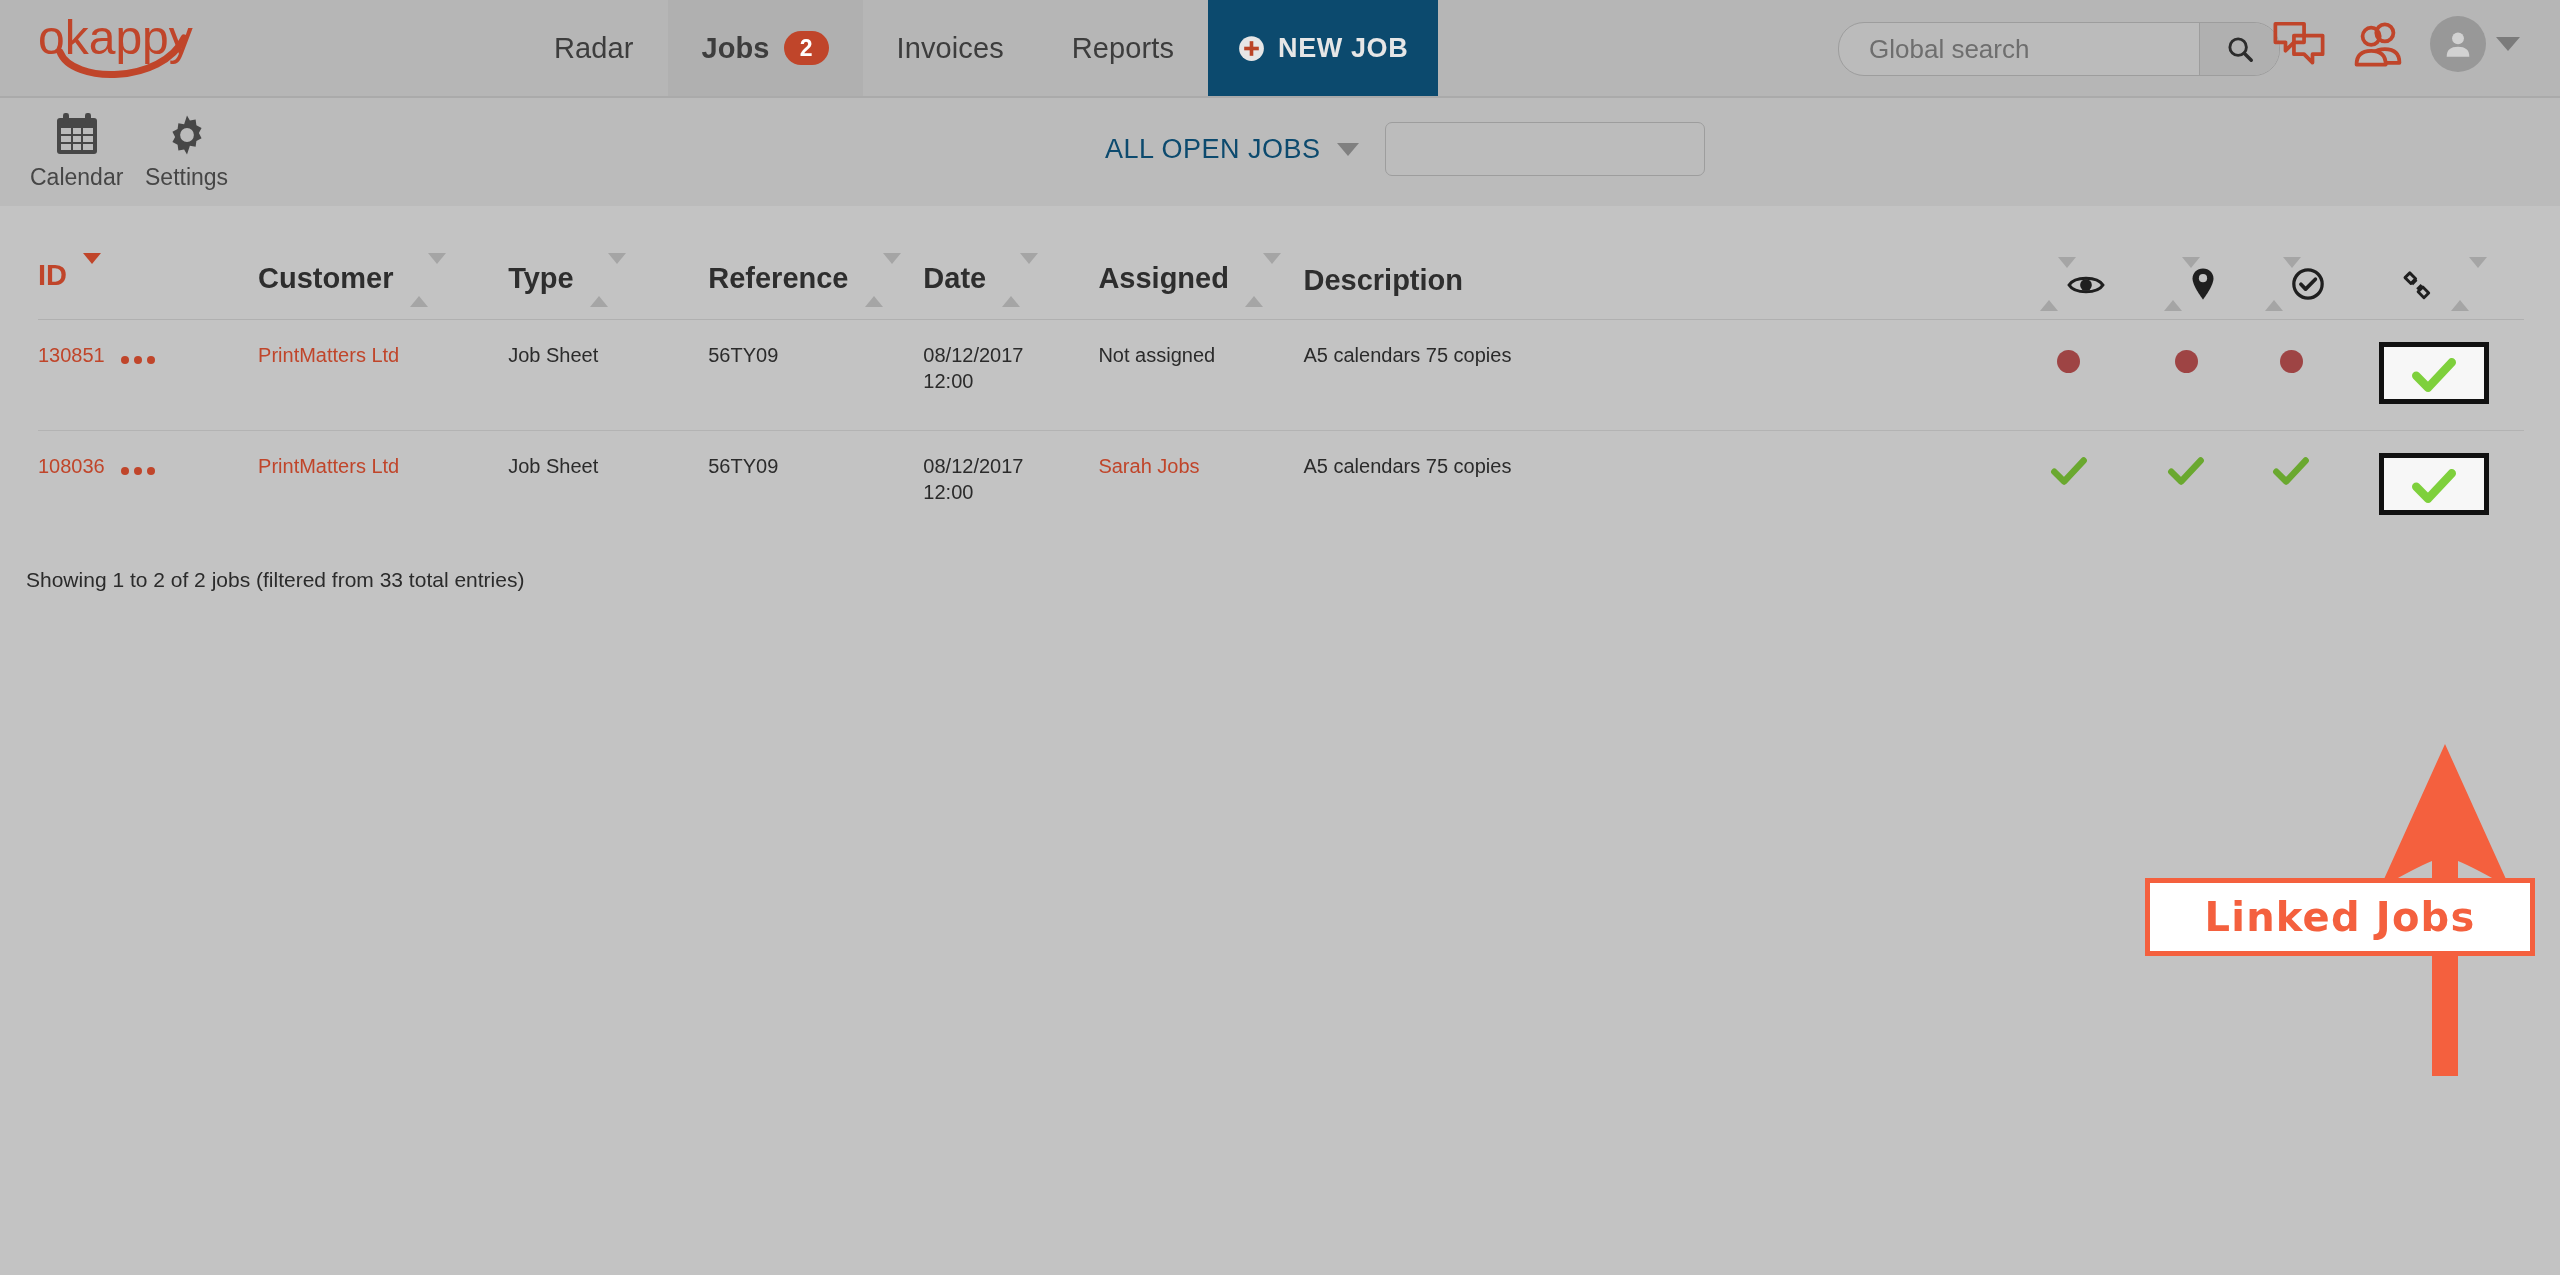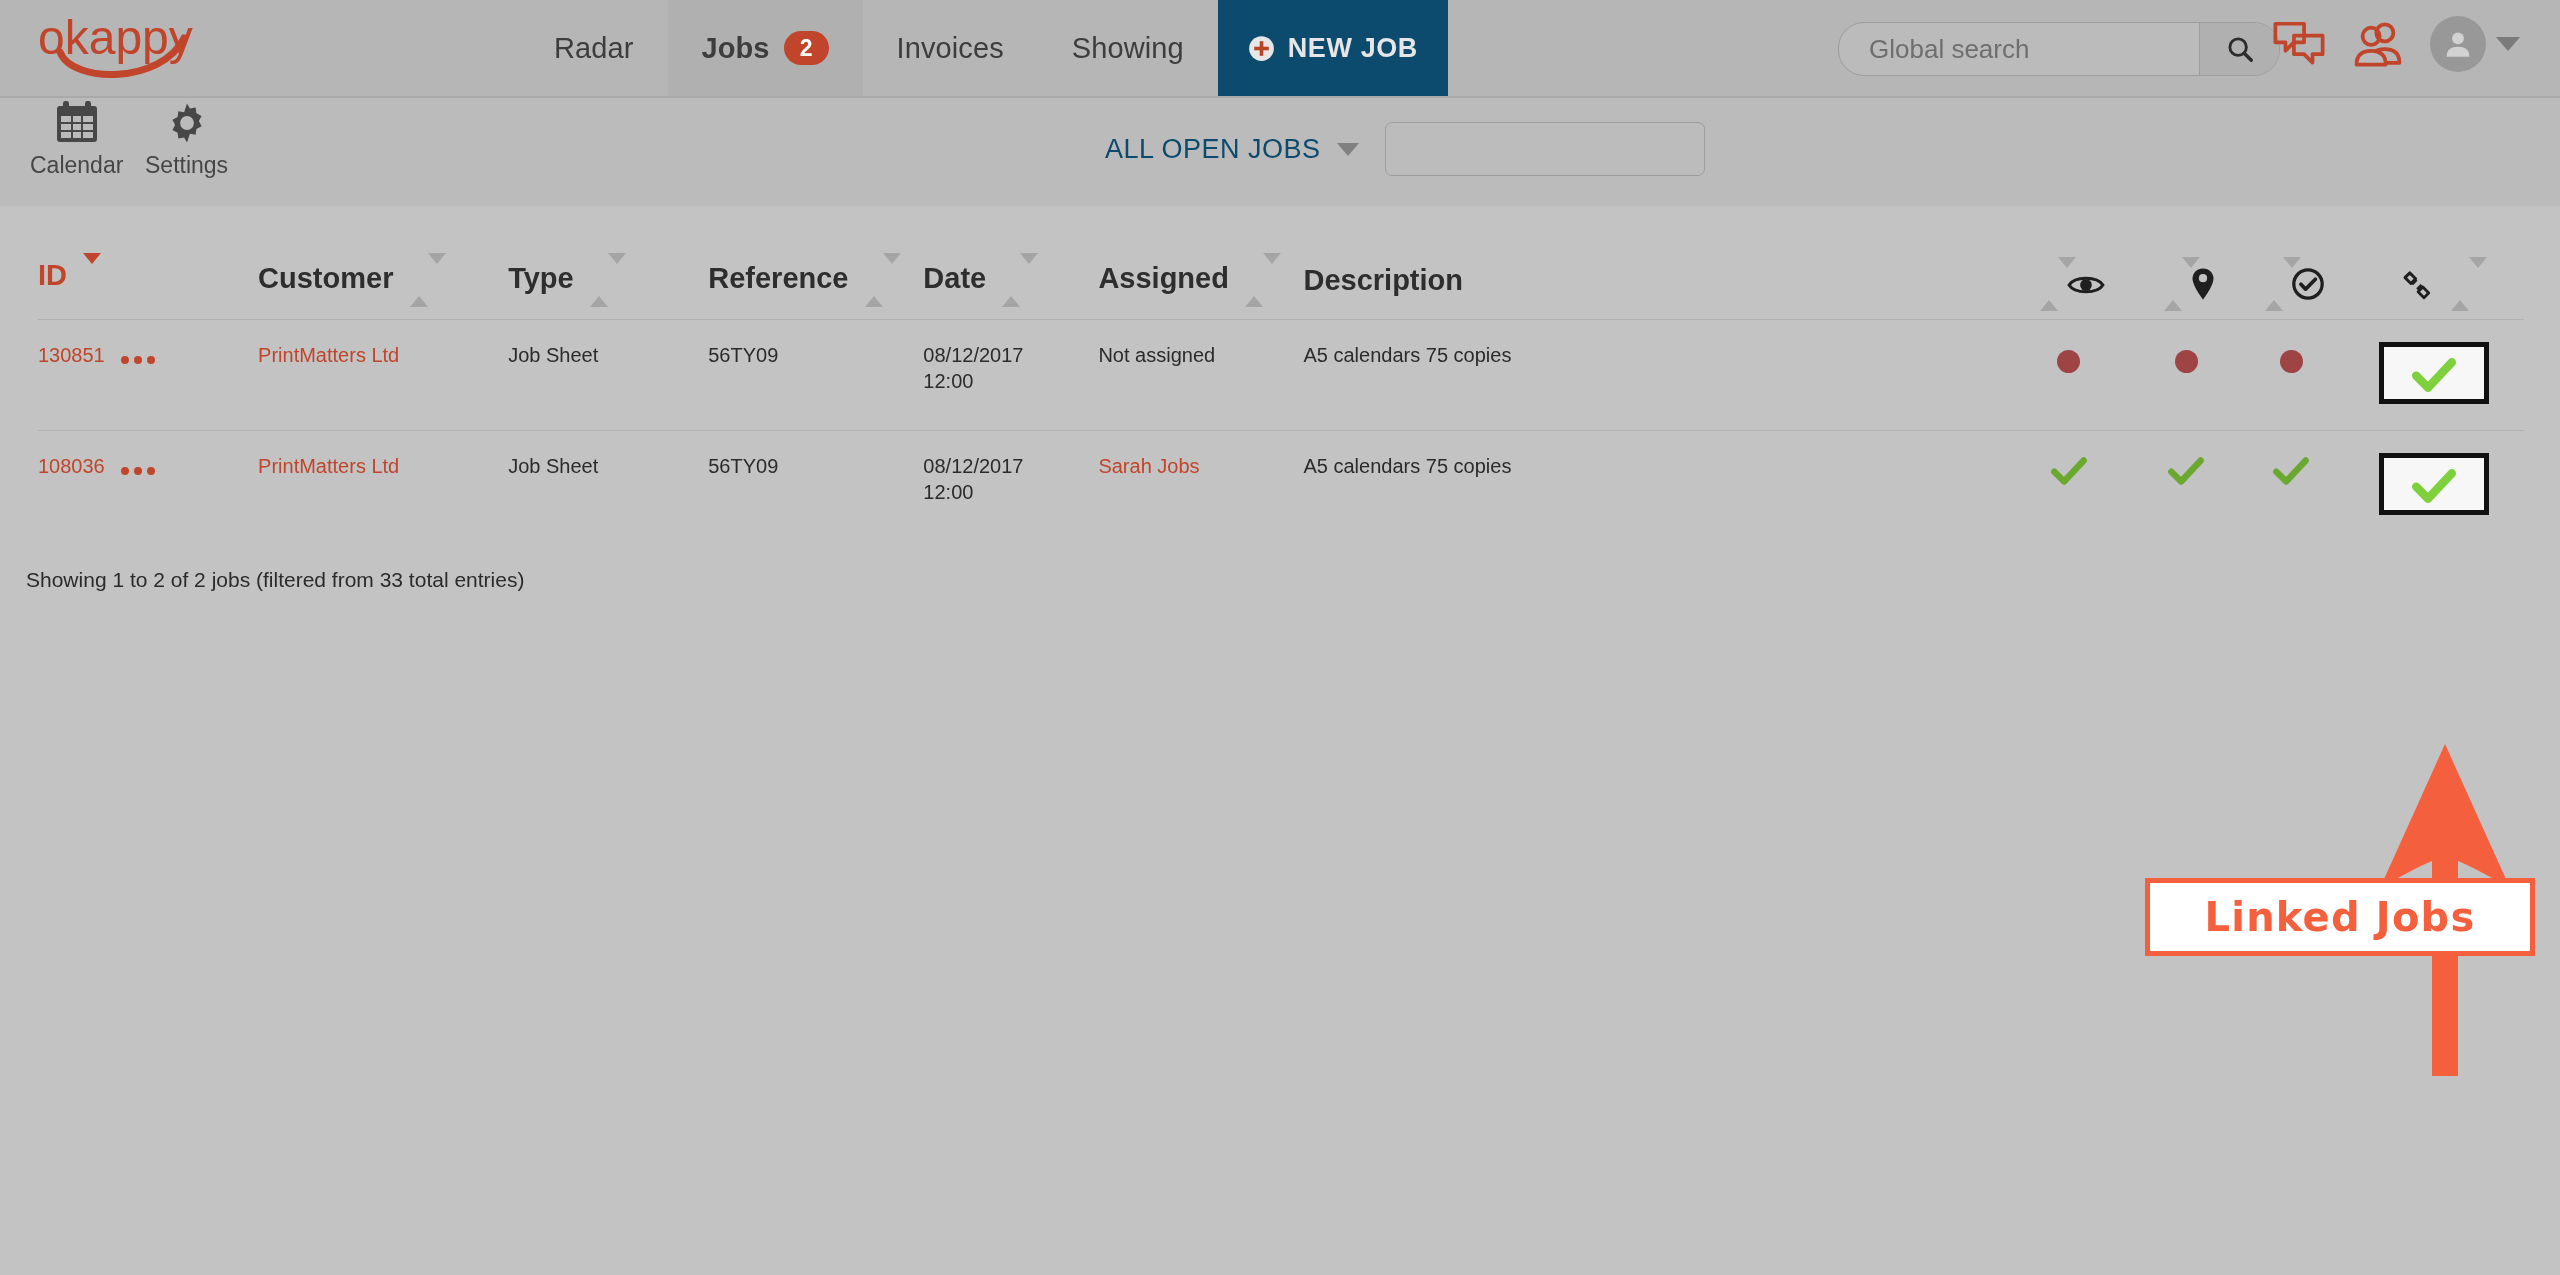--- a/index.html
+++ b/index.html
@@ -149,21 +149,21 @@
   
   .subbar {
     position: absolute;
     top: 98px; left: 0;
     width: 2560px;
     height: 108px;
     background: #bbbbbb;
   }
   .tool {
     position: absolute;
-    top: 2px;
+    top: 14px;
     display: flex;
     flex-direction: column;
     align-items: center;
     gap: 6px;
     cursor: pointer;
   }
   .tool-label { font-size: 23px; color: #464646; }
 
   .filter-group {
     position: absolute;
@@ -338,21 +338,21 @@
       <span>Radar</span>
     </div>
     <div class="navitem active">
       <span>Jobs</span>
       <span class="badge">2</span>
     </div>
     <div class="navitem">
       <span>Invoices</span>
     </div>
     <div class="navitem">
-      <span>Showing</span>
+      <span>Reports</span>
     </div>
     <div class="newjob">
       <svg class="plus-circle" viewBox="0 0 24 24">
         <circle cx="12" cy="12" r="11" fill="#e6e6e6"></circle>
         <rect x="10.4" y="5.5" width="3.2" height="13" fill="#bb4426"></rect>
         <rect x="5.5" y="10.4" width="13" height="3.2" fill="#bb4426"></rect>
       </svg>
       <span>NEW JOB</span>
     </div>
   </div>

